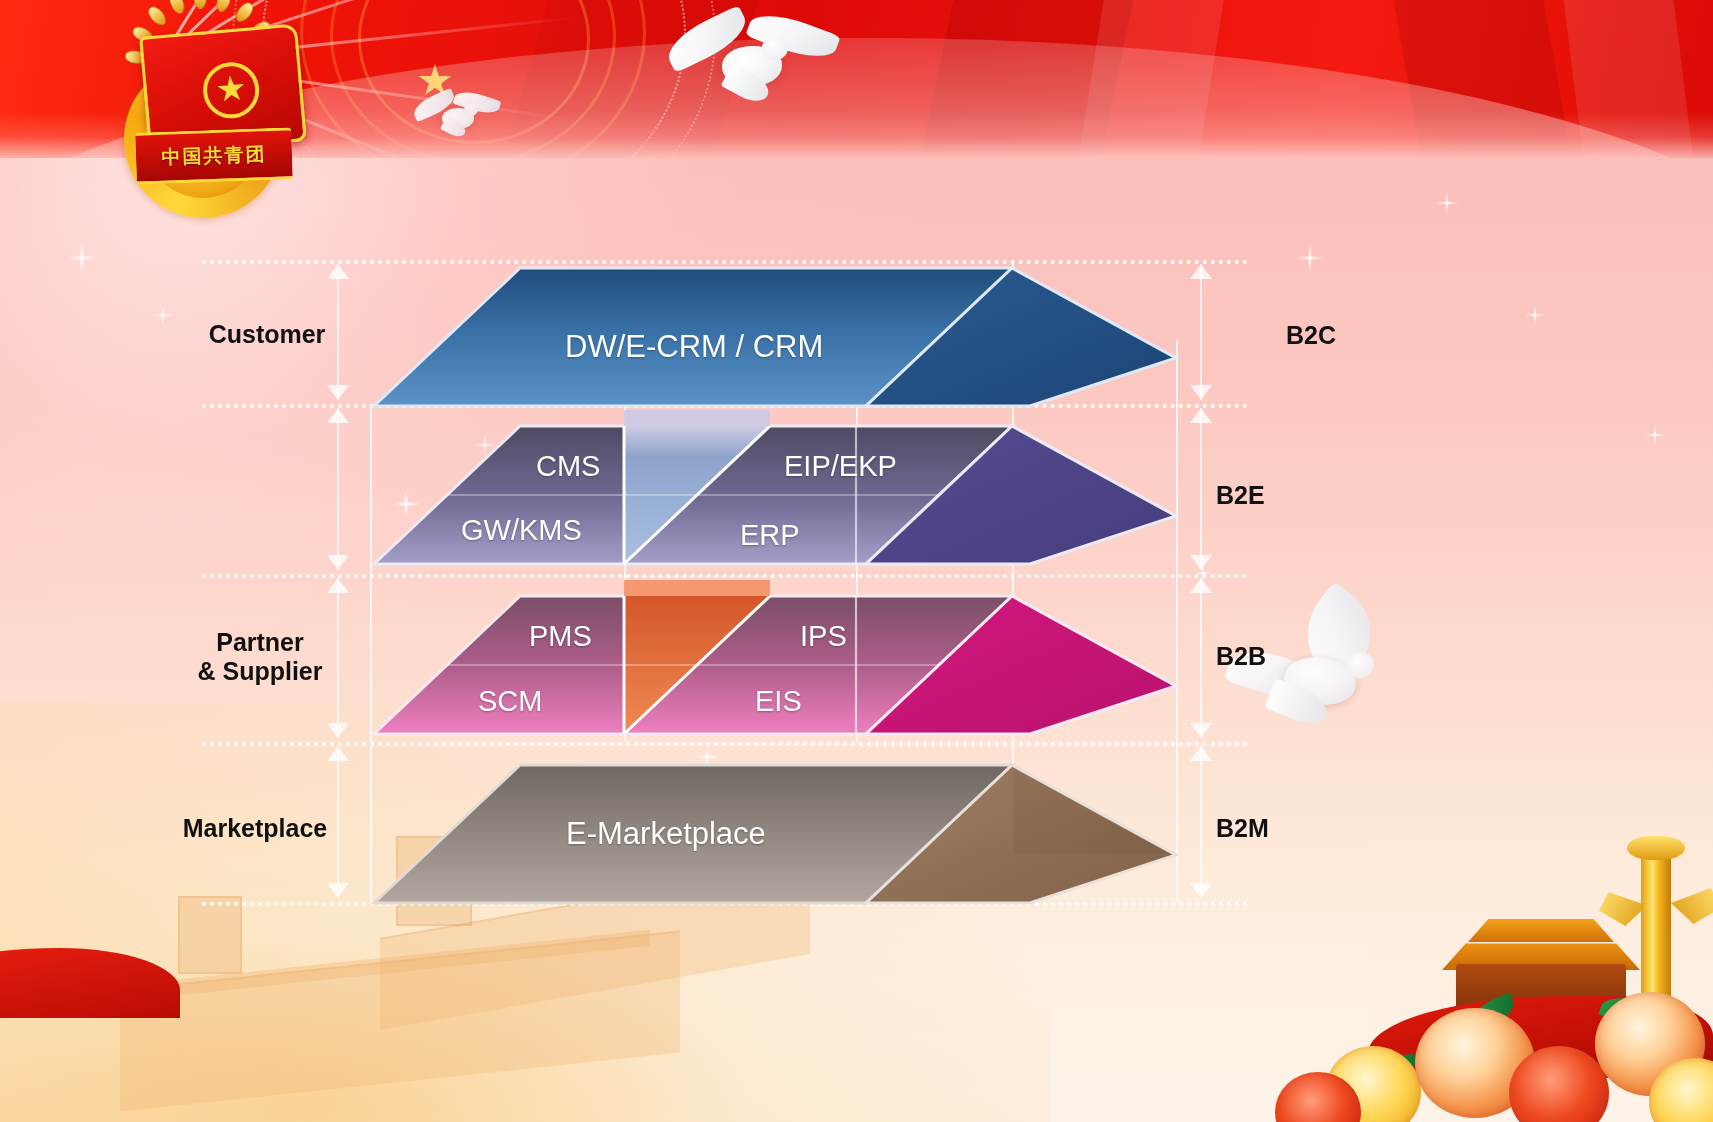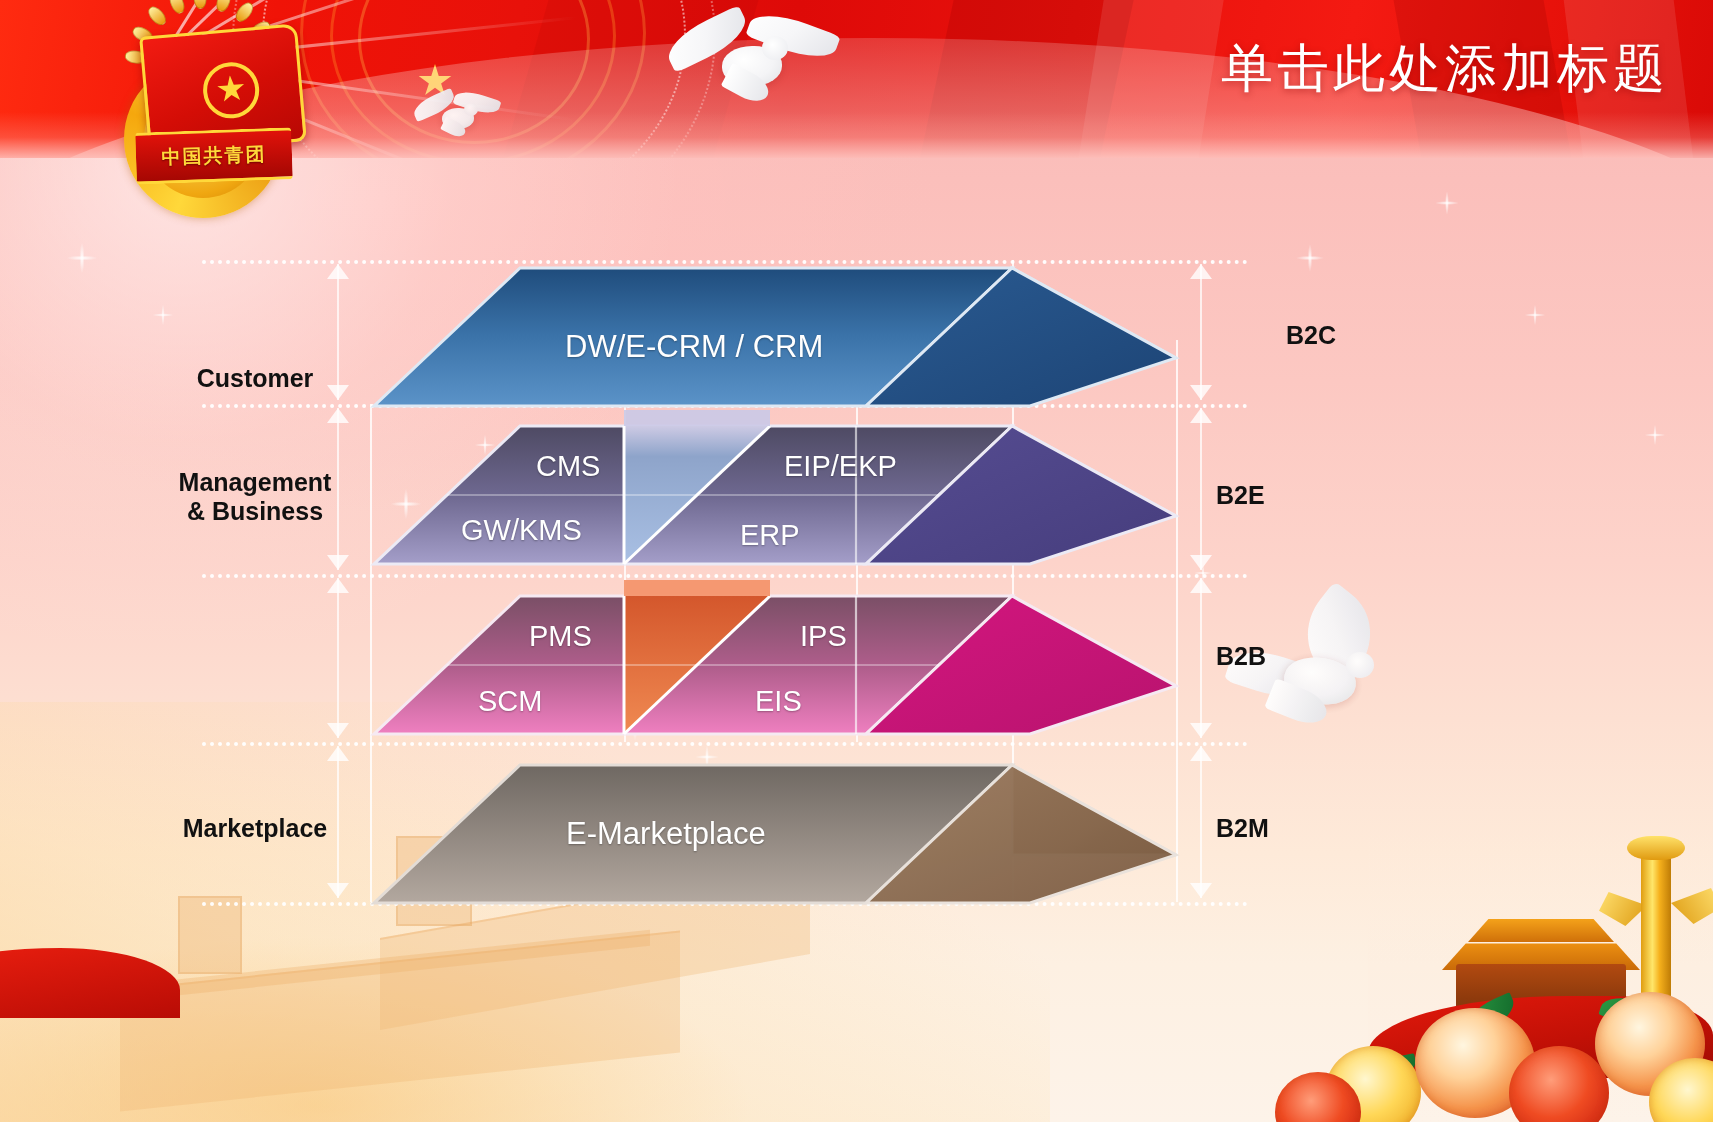--- a/index.html
+++ b/index.html
@@ -328,21 +328,20 @@
       <div class="ray" style="transform:rotate(8deg);"></div>
       <div class="ray" style="transform:rotate(22deg);"></div>
       <div class="ray" style="transform:rotate(36deg);"></div>
       <div class="ray" style="transform:rotate(50deg);"></div>
       <div class="ray" style="transform:rotate(64deg);"></div>
       <div class="ray" style="transform:rotate(78deg);"></div>
     </div>
 
     <div class="banner-curve"></div>
 
-    <div class="banner-title">单击此处添加标题</div>
   </div>
 
   <div class="dove" style="left:660px;top:16px;width:180px;height:92px;">
     <div class="wing" style="left:4px;top:6px;width:86px;height:34px;transform:rotate(-26deg);"></div>
     <div class="wing" style="left:88px;top:4px;width:90px;height:32px;transform:rotate(20deg);"></div>
     <div class="body" style="left:62px;top:30px;width:60px;height:40px;"></div>
     <div class="head" style="left:102px;top:20px;width:26px;height:24px;"></div>
     <div class="tail" style="left:64px;top:56px;width:46px;height:26px;transform:rotate(28deg);"></div>
   </div>
   <div class="dove" style="left:410px;top:92px;width:90px;height:48px;opacity:.92;">
@@ -571,23 +570,23 @@
               <stop offset="100%" stop-color="#1d4475"></stop>
           </linearGradient>
         </defs>
         <polygon points="1012,260 1176,350 1012,350" fill="url(#g1side)" stroke="#dbe6f1" stroke-width="3"></polygon>
         <polygon points="520,260 1012,260 866,398 374,398" fill="url(#g1top)" stroke="#dfe9f4" stroke-width="3"></polygon>
         <polygon points="1012,260 1176,350 1030,398 866,398" fill="url(#g1side)" stroke="#dfe9f4" stroke-width="3"></polygon>
       </svg>
       <div class="celltext big" style="left:565px;top:321px;">DW/E-CRM / CRM</div>
     </div>
 
-    <div class="side-label" style="left:150px;top:320px;width:210px;margin-top:44px;">Customer</div>
-    <div class="side-label" style="left:130px;top:468px;width:250px;">Management
-&amp; Business</div>
+    <div class="side-label" style="left:162px;top:320px;width:210px;">Customer</div>
+    <div class="side-label" style="left:140px;top:628px;width:240px;">Partner
+&amp; Supplier</div>
     <div class="side-label" style="left:130px;top:814px;width:250px;">Marketplace</div>
 
     <div class="side-label right" style="left:1216px;top:321px;width:120px;text-align:right;">B2C</div>
     <div class="side-label right" style="left:1216px;top:481px;width:120px;text-align:left;">B2E</div>
     <div class="side-label right" style="left:1216px;top:642px;width:120px;text-align:left;">B2B</div>
     <div class="side-label right" style="left:1216px;top:814px;width:120px;text-align:left;">B2M</div>
 
   </div>
 </div>
 

